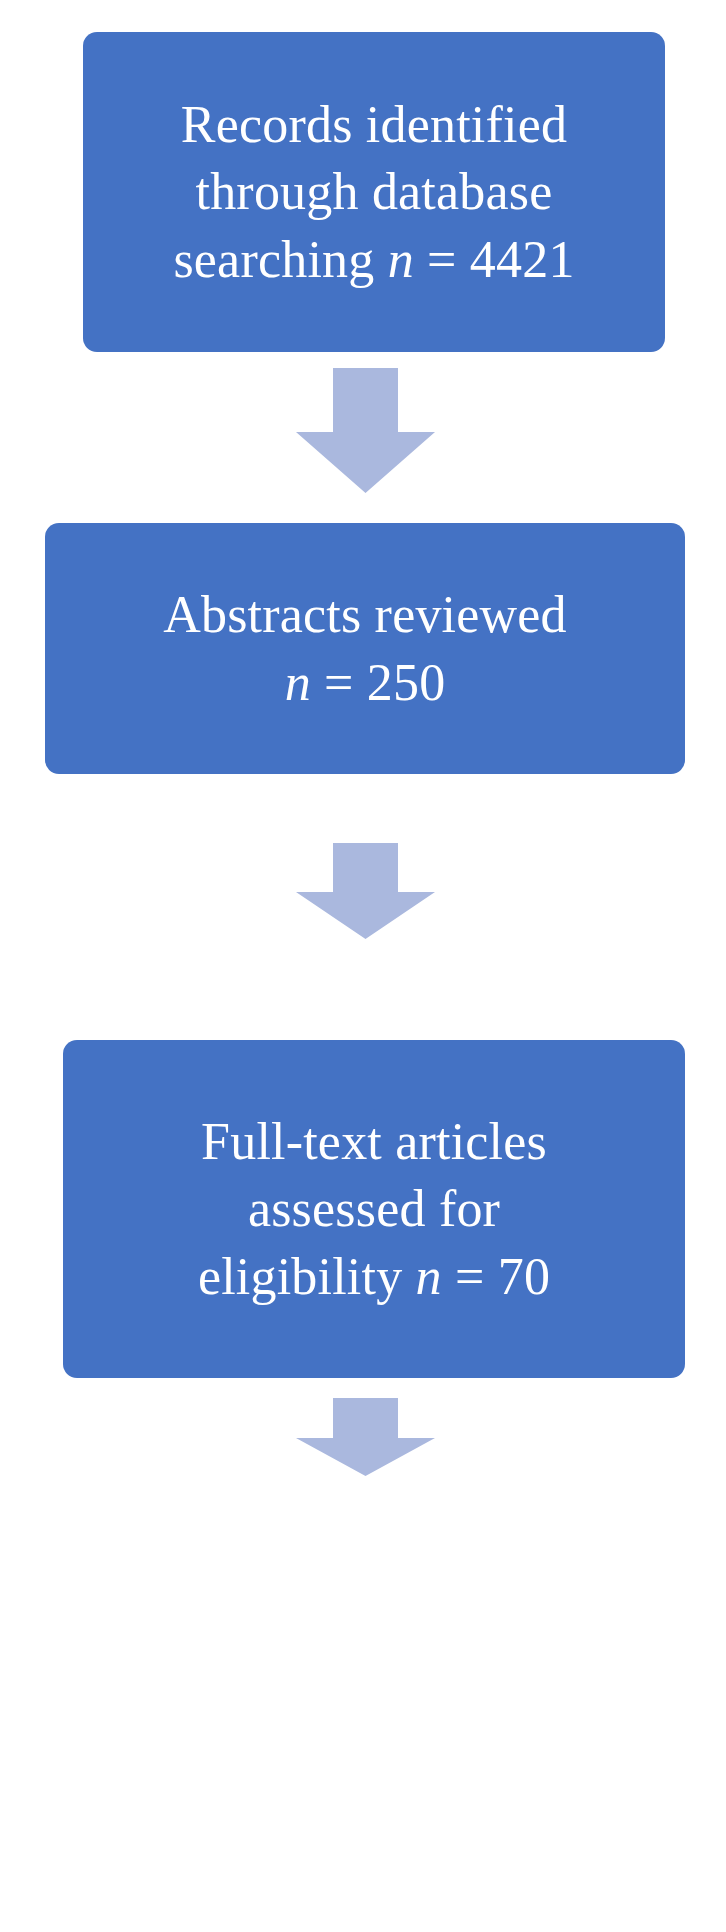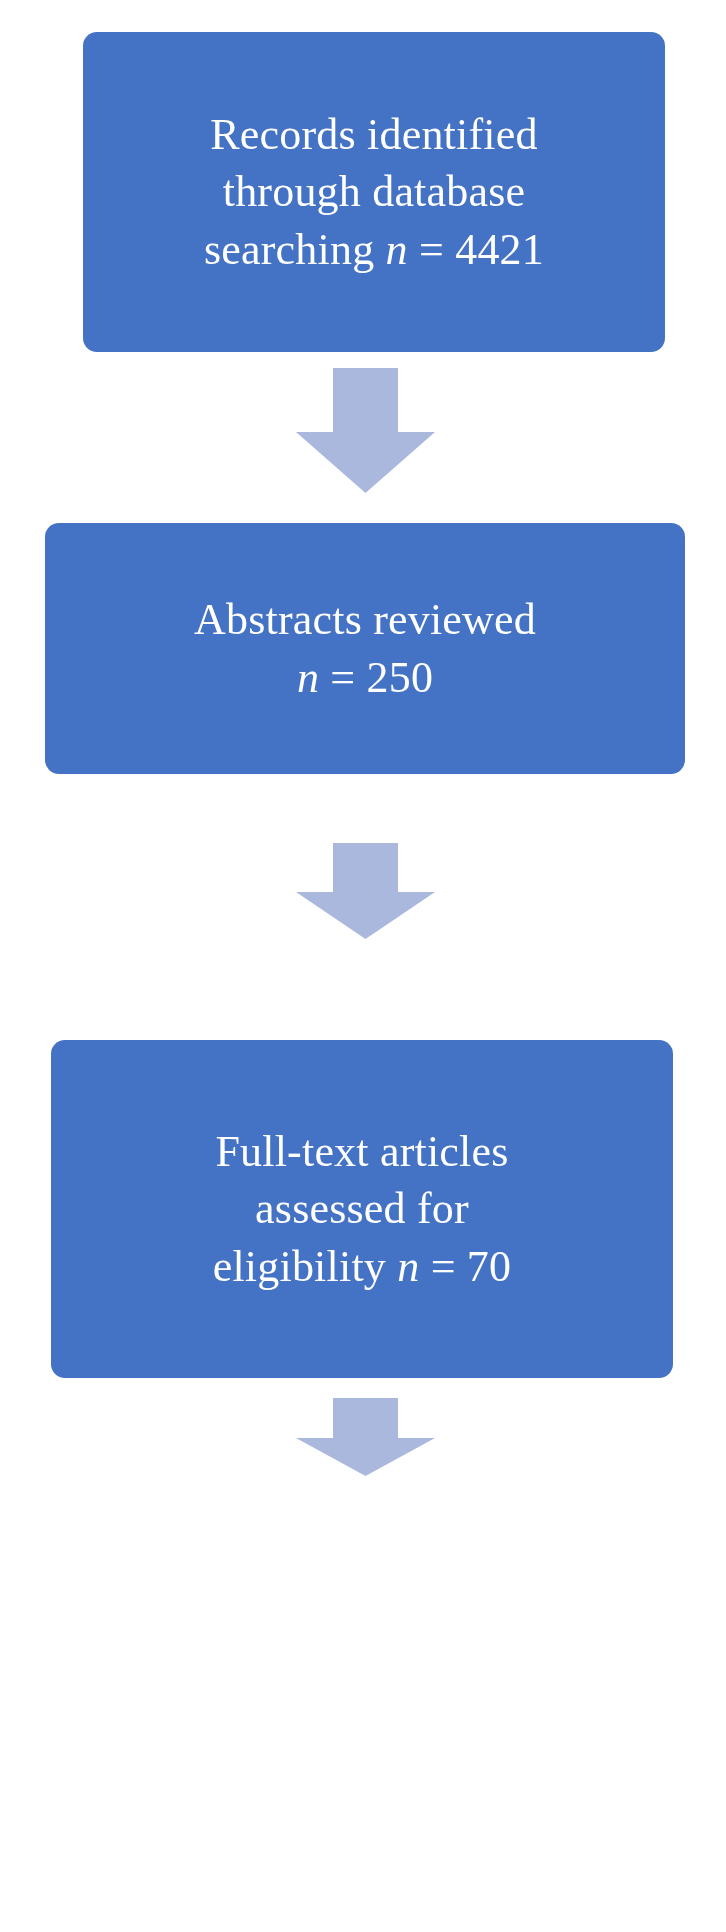--- a/index.html
+++ b/index.html
@@ -30,21 +30,21 @@
     align-items: center;
     justify-content: center;
     text-align: center;
     color: #ffffff;
     padding: 8px 18px;
     -webkit-font-smoothing: antialiased;
   }
 
   .flow-box .box-text {
     font-family: "Liberation Serif", "DejaVu Serif", serif;
-    font-size: 44px;
+    font-size: 52px;
     line-height: 1.30;
     letter-spacing: 0.2px;
     color: #ffffff;
     white-space: pre-wrap;
     font-weight: 400;
   }
 
   
   #box-records {
     left: 83px;
@@ -52,21 +52,21 @@
     width: 582px;
     height: 320px;
   }
   #box-abstracts {
     left: 45px;
     top: 523px;
     width: 640px;
     height: 251px;
   }
   #box-fulltext {
-    left: 51px;
+    left: 63px;
     top: 1040px;
     width: 622px;
     height: 338px;
   }
   #box-included {
     left: 45px;
     top: 1555px;
     width: 640px;
     height: 343px;
   }

